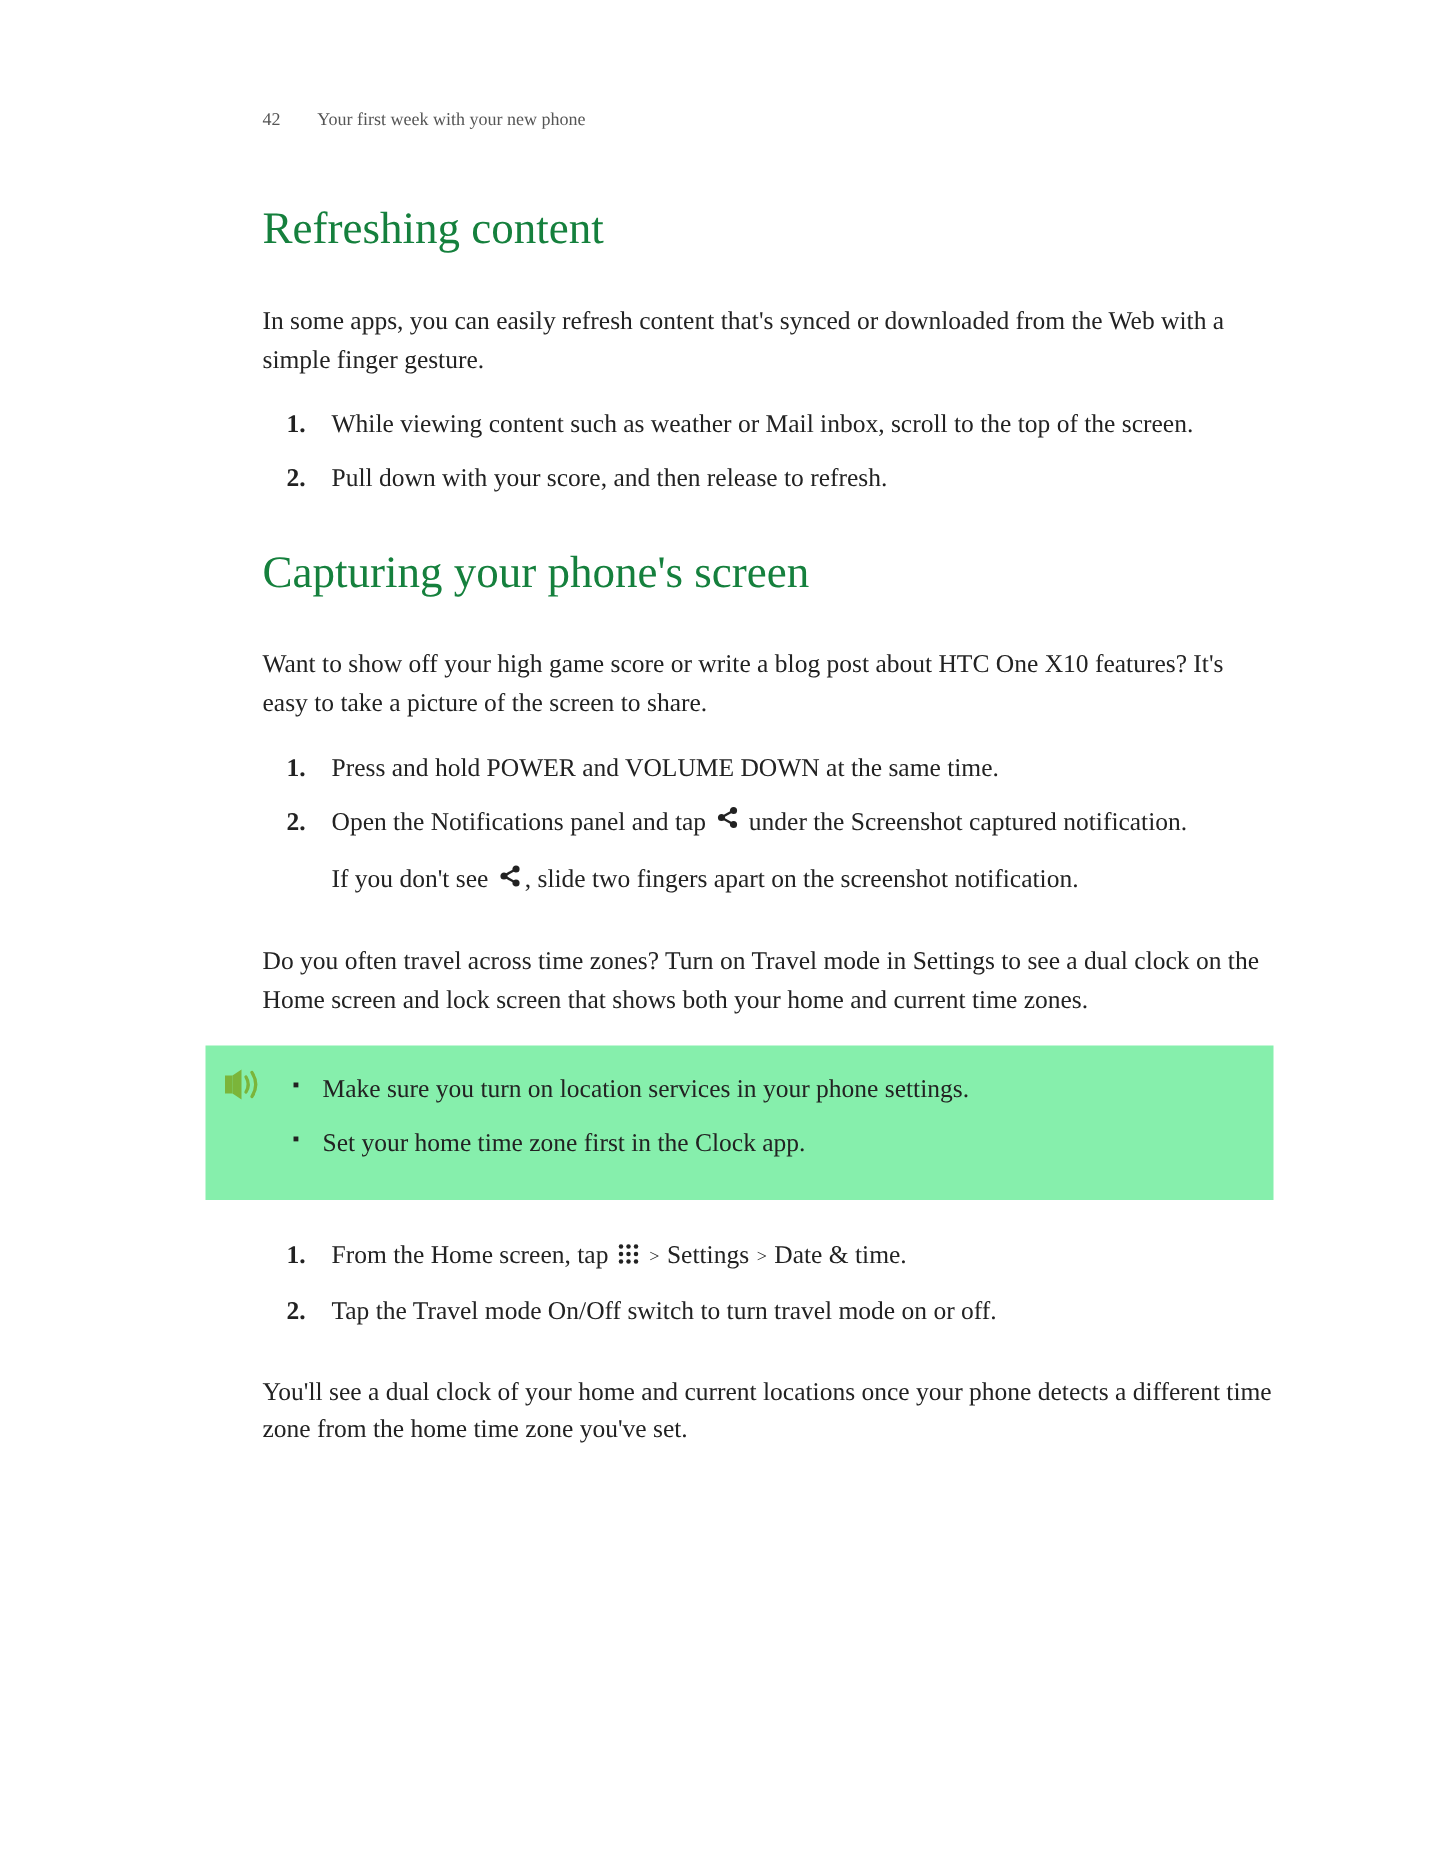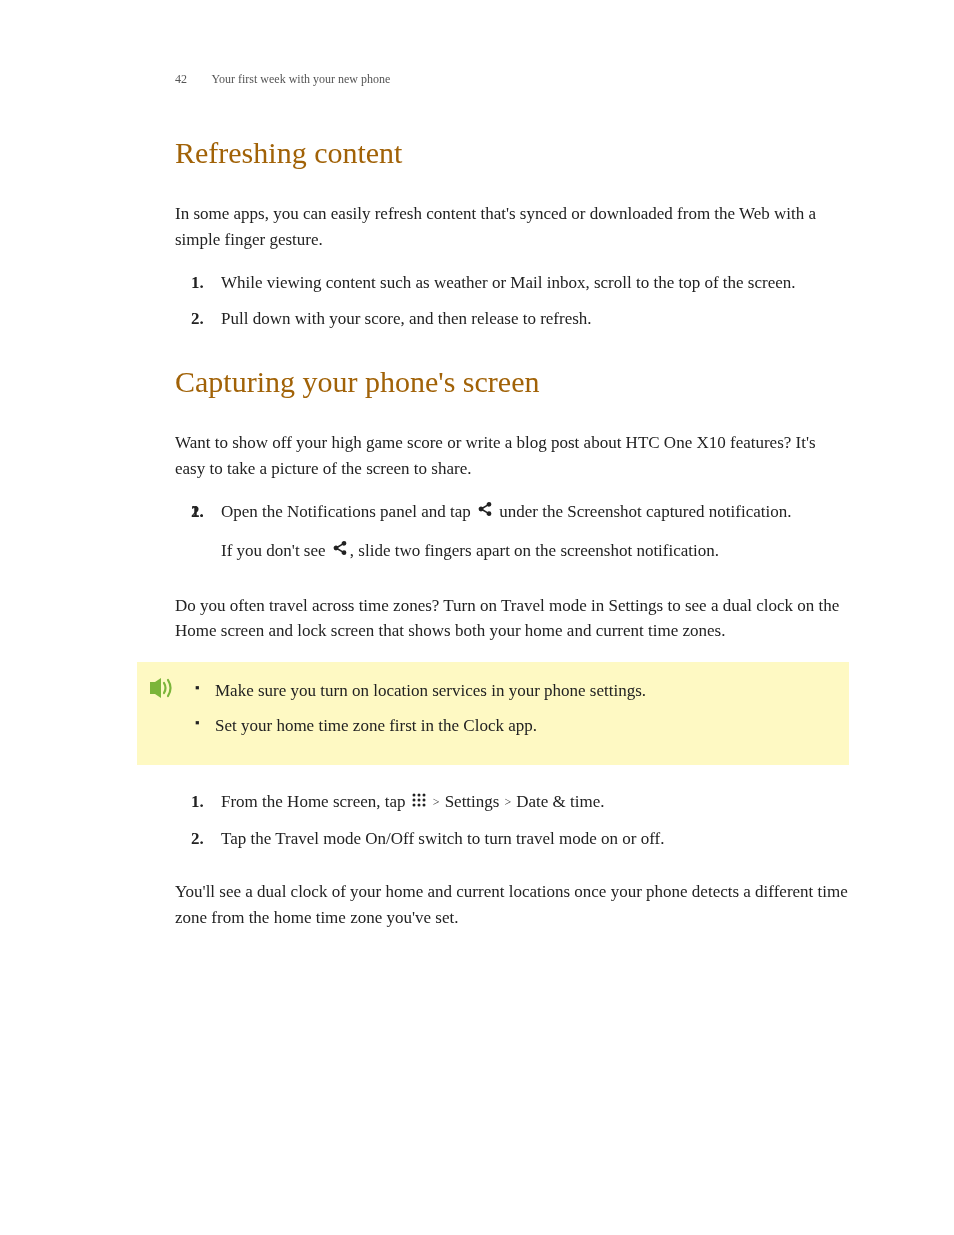--- a/index.html
+++ b/index.html
@@ -19,21 +19,21 @@
     .header {
       font-size: 12px;
       color: #555555;
       margin-bottom: 42px;
     }
     .header .pnum { margin-right: 22px; }
     h2.section-heading {
       font-family: Georgia, 'Times New Roman', serif;
       font-size: 30px;
       font-weight: normal;
-      color: #a16207;
+      color: #15803d;
       margin-bottom: 26px;
       margin-top: 0;
     }
     p.body {
       margin-bottom: 18px;
     }
     ol.numbered {
       list-style: none;
       padding-left: 40px;
       margin-bottom: 28px;
@@ -46,21 +46,21 @@
     ol.numbered li .num {
       position: absolute;
       left: -24px;
       font-weight: bold;
     }
     ol.numbered li .sub {
       margin-top: 12px;
       display: block;
     }
     .tip-box {
-      background: #fef9c3;
+      background: #86efac;
       margin-left: -38px;
       margin-right: 0;
       padding: 16px 20px 16px 58px;
       position: relative;
       margin-bottom: 24px;
       margin-top: 6px;
     }
     .tip-box .tip-icon {
       position: absolute;
       left: 10px;
@@ -114,21 +114,21 @@
   <h2 class="section-heading">Refreshing content</h2>
   <p class="body">In some apps, you can easily refresh content that's synced or downloaded from the Web with a simple finger gesture.</p>
   <ol class="numbered">
     <li><span class="num">1.</span><span>While viewing content such as weather or Mail inbox, scroll to the top of the screen.</span></li>
     <li><span class="num">2.</span><span>Pull down with your score, and then release to refresh.</span></li>
   </ol>
 
   <h2 class="section-heading section-gap">Capturing your phone's screen</h2>
   <p class="body">Want to show off your high game score or write a blog post about HTC One X10 features? It's easy to take a picture of the screen to share.</p>
   <ol class="numbered">
-    <li><span class="num">1.</span></li>
+    <li><span class="num">1.</span><span>Press and hold POWER and VOLUME DOWN at the same time.</span></li>
     <li><span class="num">2.</span>
       <span>
         <span>Open the Notifications panel and tap </span><span class="inline-icon"><svg width="16" height="16" viewBox="0 0 24 24" fill="none" stroke="#222" stroke-width="2.4">
               <circle cx="18" cy="5" r="2.4" fill="#222"></circle>
               <circle cx="6" cy="12" r="2.4" fill="#222"></circle>
               <circle cx="18" cy="19" r="2.4" fill="#222"></circle>
               <line x1="8" y1="10.8" x2="16" y2="6.2"></line>
               <line x1="8" y1="13.2" x2="16" y2="17.8"></line>
             </svg></span><span> under the Screenshot captured notification.</span>
       </span>

